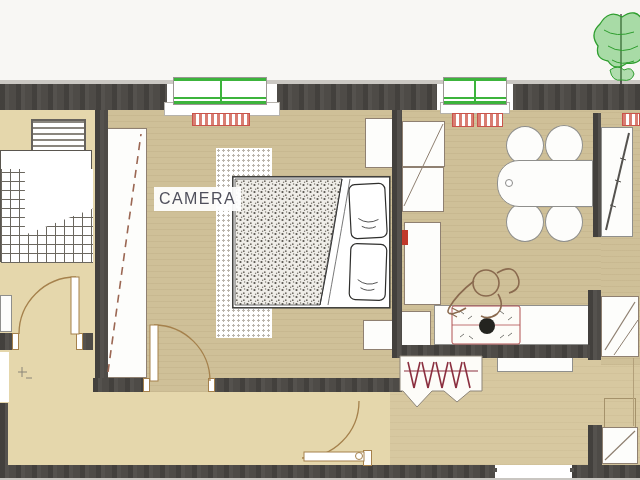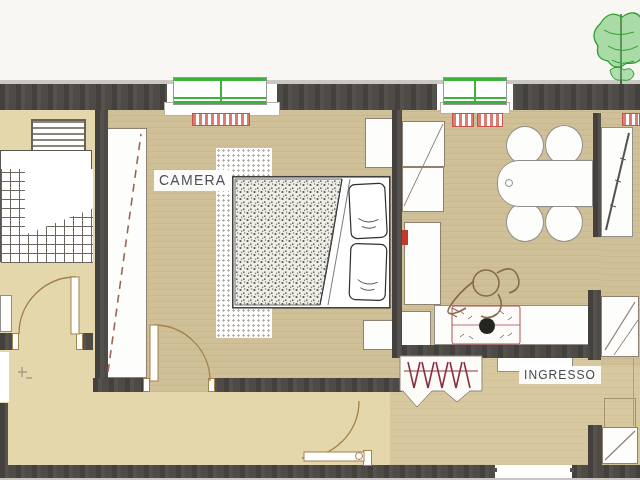--- a/index.html
+++ b/index.html
@@ -232,16 +232,15 @@
       <path d="M 610,70 q 8,-6 14,0 q 8,-4 10,4 q -2,8 -12,6 q -10,2 -12,-10 z" fill="#66c466" fill-opacity="0.5" stroke="#2f9e2f" stroke-width="1"></path>
     </g>
 
     <g stroke="#8a8578" stroke-width="1">
       <line x1="18" y1="372" x2="27" y2="372"></line>
       <line x1="22" y1="367" x2="22" y2="377"></line>
       <line x1="26" y1="378" x2="32" y2="378"></line>
     </g>
   </svg>
 
-  <div class="label" style="left:154px;top:170px;font-size:14px">CAMERA</div>
-  <div class="label" style="left:519px;top:366px;font-size:12px;color:#474754">INGRESSO</div>
+  <div class="label" style="left:154px;top:187px;font-size:16px">CAMERA</div>
 
 </div>
 
 </body></html>

